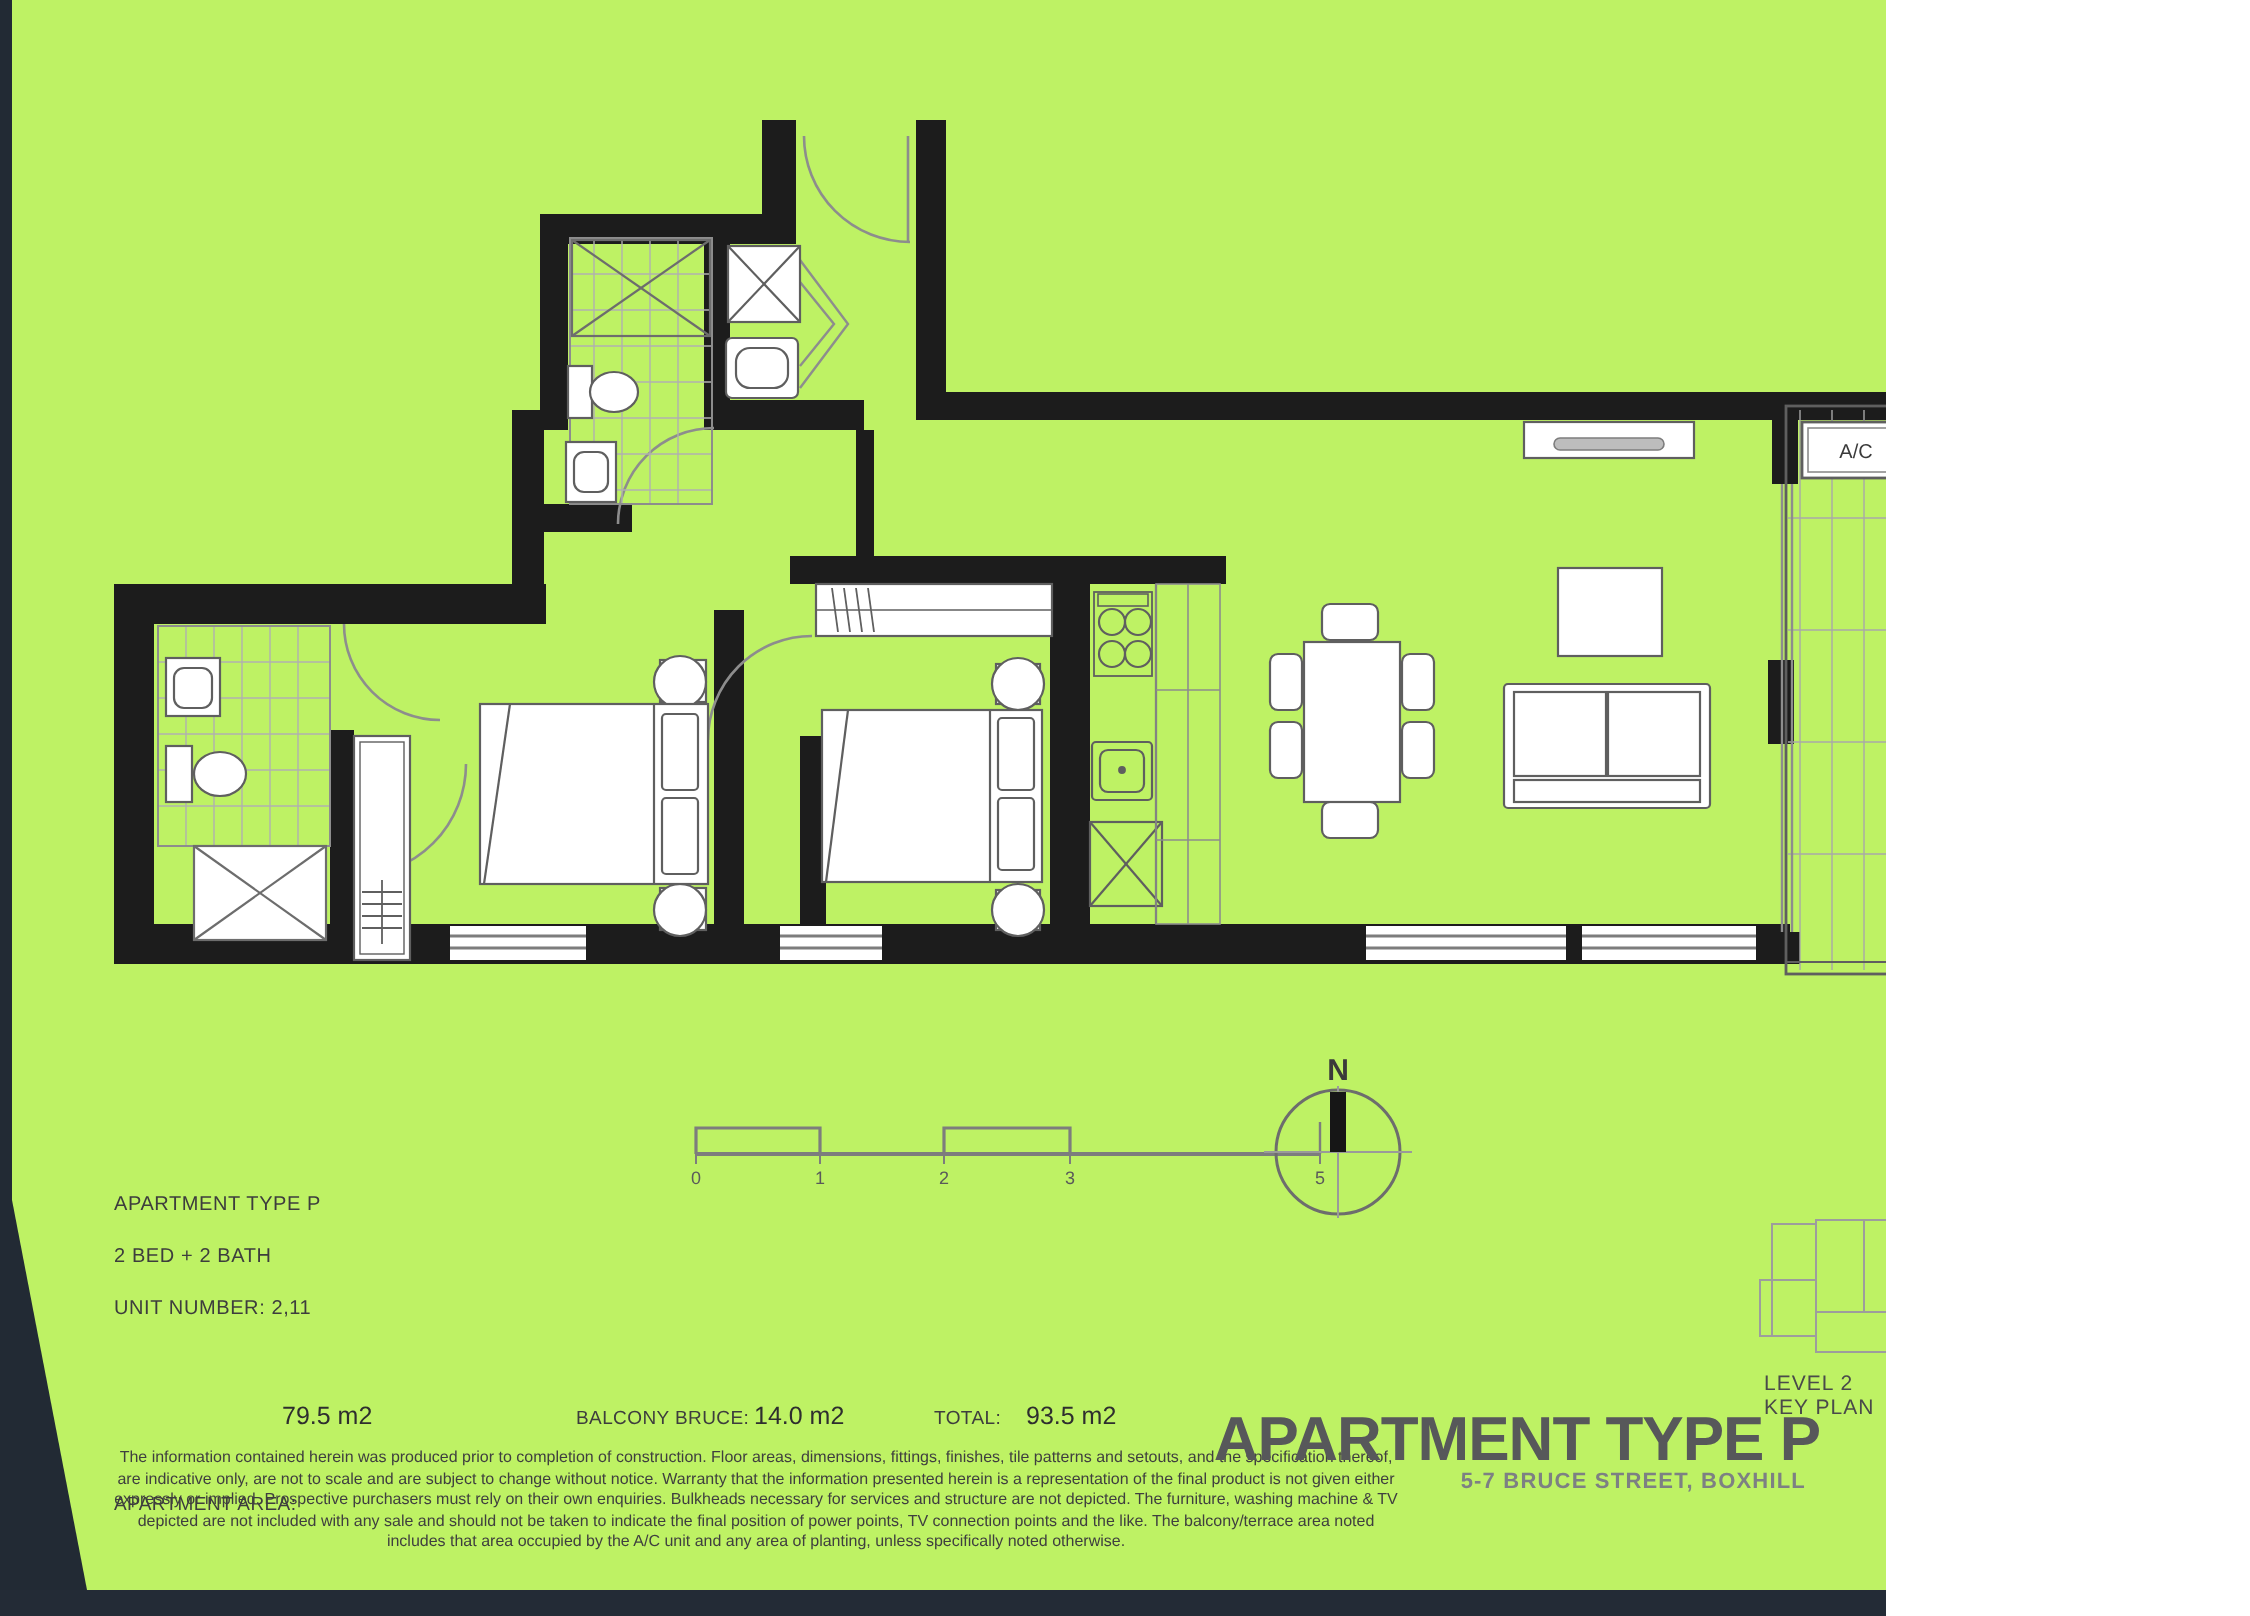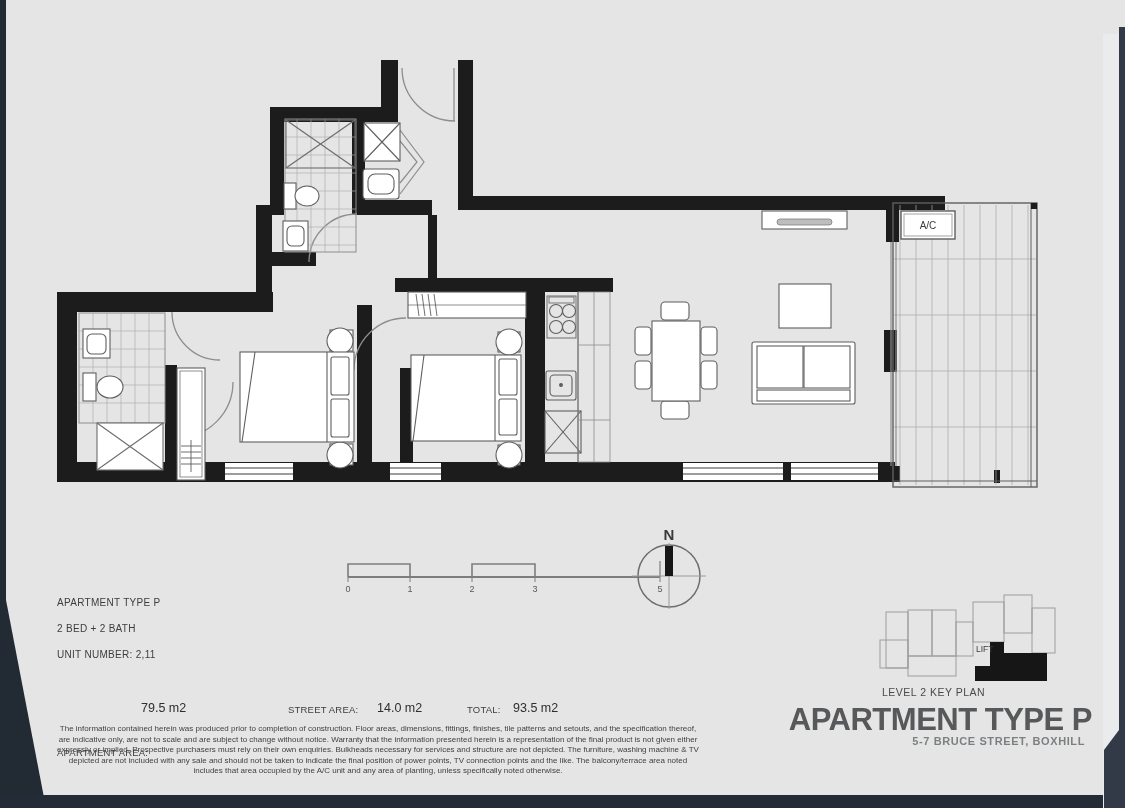--- a/index.html
+++ b/index.html
@@ -1,16 +1,16 @@
 <!DOCTYPE html>
 <html><head>
 <meta charset="utf-8">
 <style>
   html,body{margin:0;padding:0;background:#ffffff;}
-  #page{position:relative;width:1125px;height:808px;background:#e5e5e5;overflow:hidden;
+  #page{position:relative;width:943px;height:808px;background:#bef264;overflow:hidden;
         font-family:"Liberation Sans", sans-serif;color:#3a3a3a;}
   .abs{position:absolute;}
   svg{display:block;}
   .info-line{font-size:10px;letter-spacing:.3px;color:#3d3d3d;}
   .area-label{font-size:9.5px;color:#3d3d3d;letter-spacing:.2px;}
   .area-value{font-size:12.5px;color:#2e2e2e;}
   .disclaimer{font-size:8px;line-height:10.6px;color:#3f3f3f;width:642px;text-align:center;}
   .keyplan-caption{font-size:10.5px;color:#4a4a4a;letter-spacing:.5px;}
   .sheet-title{font-size:31px;font-weight:bold;color:#57585a;letter-spacing:-.5px;white-space:nowrap;}
   .sheet-address{font-size:11px;font-weight:600;color:#7d8083;letter-spacing:.6px;white-space:nowrap;}
@@ -329,21 +329,21 @@
       <text x="976" y="652" font-family="Liberation Sans, sans-serif" font-size="8.5" fill="#3a3a3a">LIFT</text>
     </g>
   </svg>
 
   <div class="abs info-line" style="left:57px;top:597px;">APARTMENT TYPE P</div>
   <div class="abs info-line" style="left:57px;top:623px;">2 BED + 2 BATH</div>
   <div class="abs info-line" style="left:57px;top:649px;">UNIT NUMBER: 2,11</div>
 
   <div class="abs area-label" style="left:57px;top:704px;margin-top:43px;">APARTMENT AREA:</div>
   <div class="abs area-value" style="left:141px;top:701px;">79.5 m2</div>
-  <div class="abs area-label" style="left:288px;top:704px;">STREET AREA:</div>
+  <div class="abs area-label" style="left:288px;top:704px;">BALCONY BRUCE:</div>
   <div class="abs area-value" style="left:377px;top:701px;">14.0 m2</div>
   <div class="abs area-label" style="left:467px;top:704px;">TOTAL:</div>
   <div class="abs area-value" style="left:513px;top:701px;text-align:center;">93.5 m2</div>
 
   <div class="abs disclaimer" style="left:57px;top:724px;">The information contained herein was produced prior to completion of construction. Floor areas, dimensions, fittings, finishes, tile patterns and setouts, and the specification thereof, are indicative only, are not to scale and are subject to change without notice. Warranty that the information presented herein is a representation of the final product is not given either expressly or implied. Prospective purchasers must rely on their own enquiries. Bulkheads necessary for services and structure are not depicted. The furniture, washing machine &amp; TV depicted are not included with any sale and should not be taken to indicate the final position of power points, TV connection points and the like. The balcony/terrace area noted includes that area occupied by the A/C unit and any area of planting, unless specifically noted otherwise.</div>
 
   <div class="abs keyplan-caption" style="left:865px;top:686px;padding-left:17px;">LEVEL 2 KEY PLAN</div>
   <div class="abs sheet-title" style="right:33px;top:702px;text-align:right;">APARTMENT TYPE P</div>
   <div class="abs sheet-address" style="right:40px;top:735px;text-align:right;">5-7 BRUCE STREET, BOXHILL</div>
 

